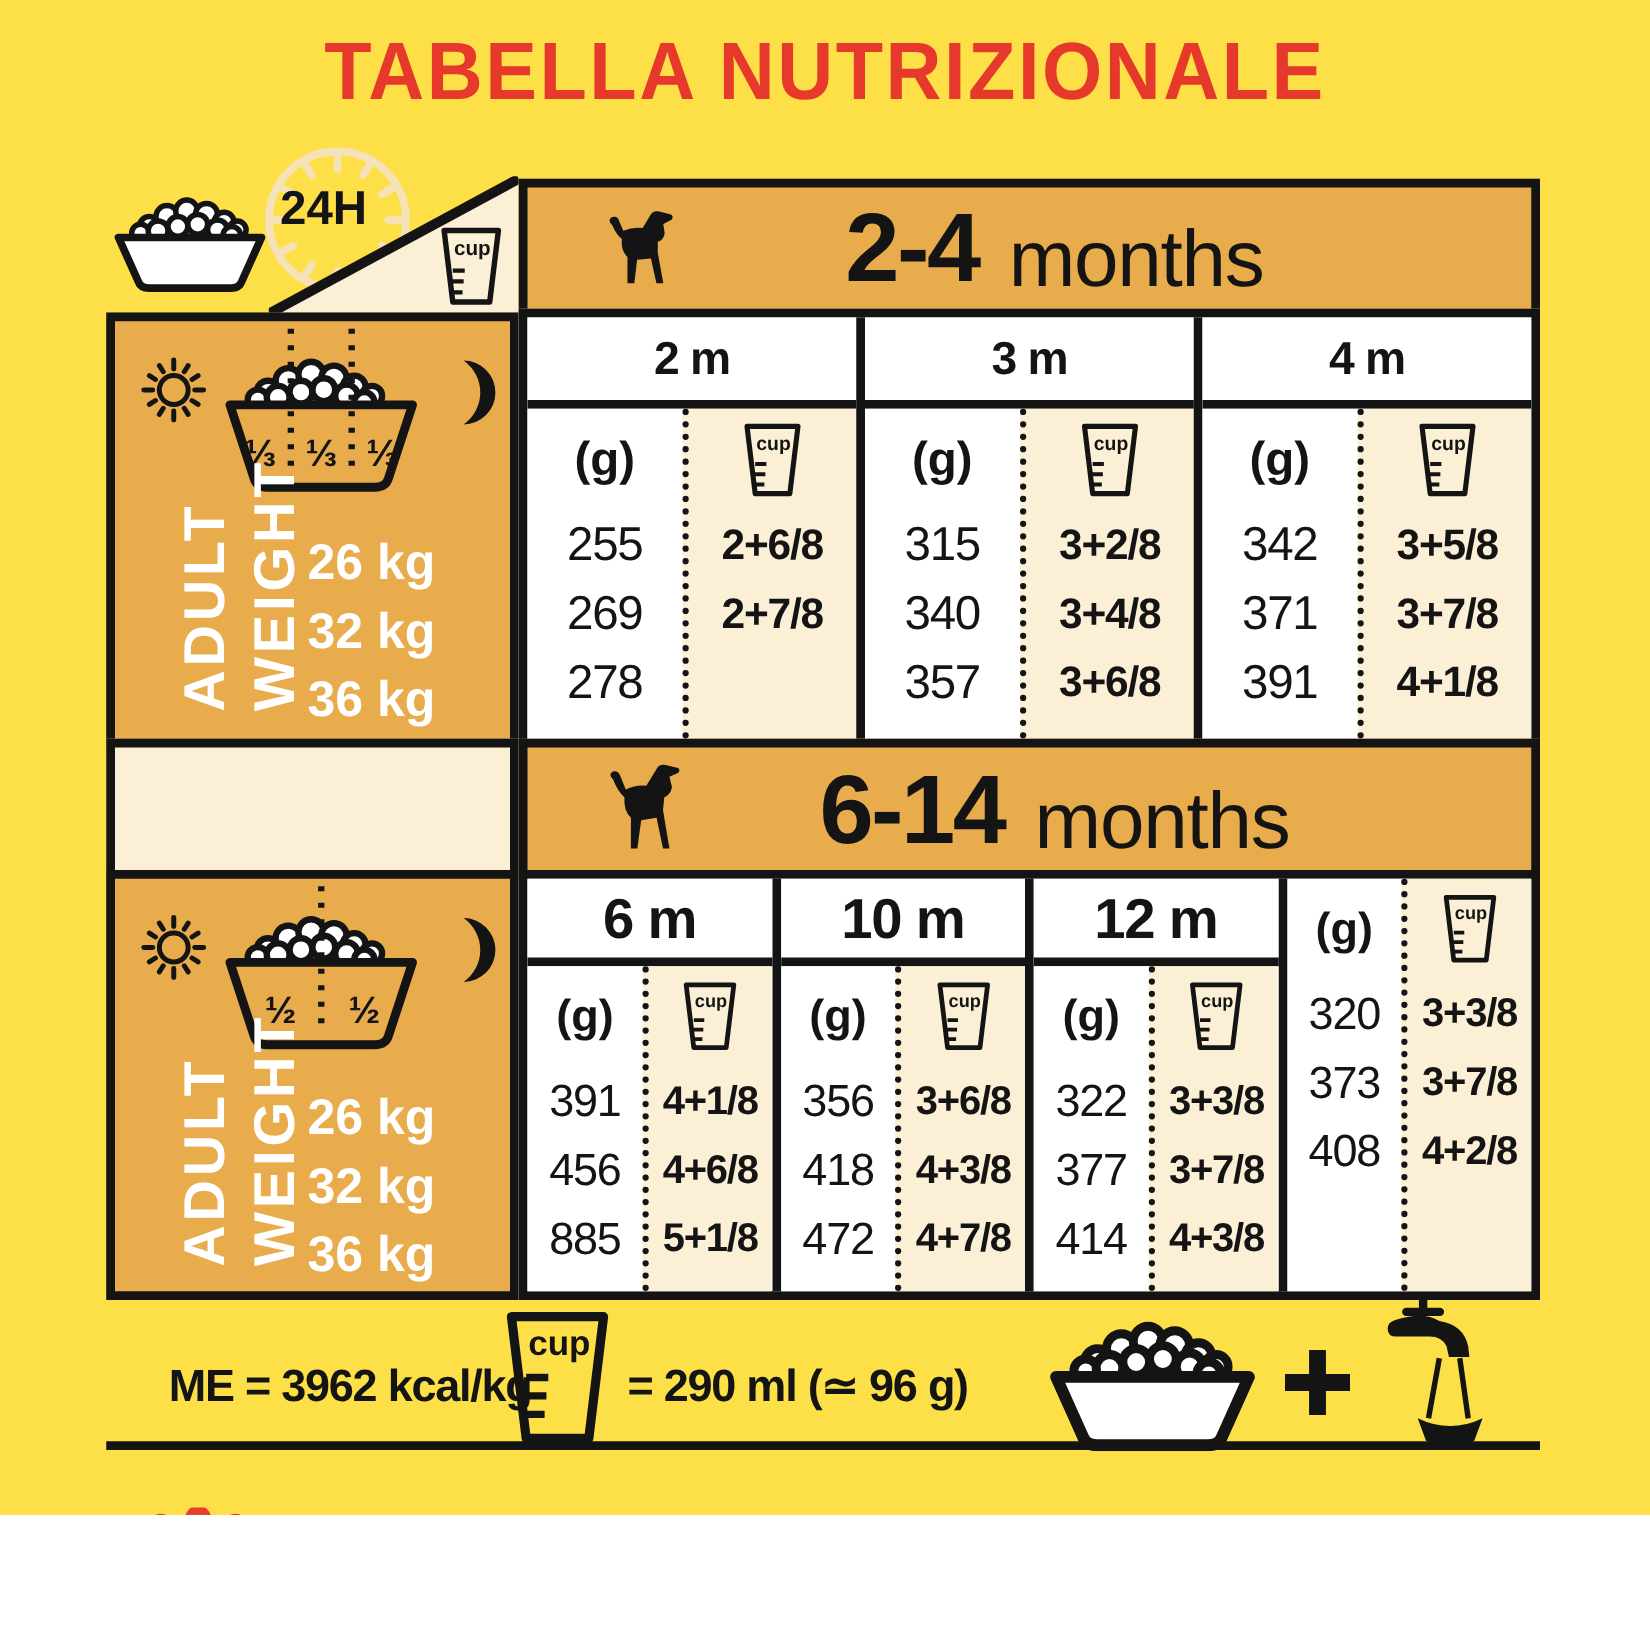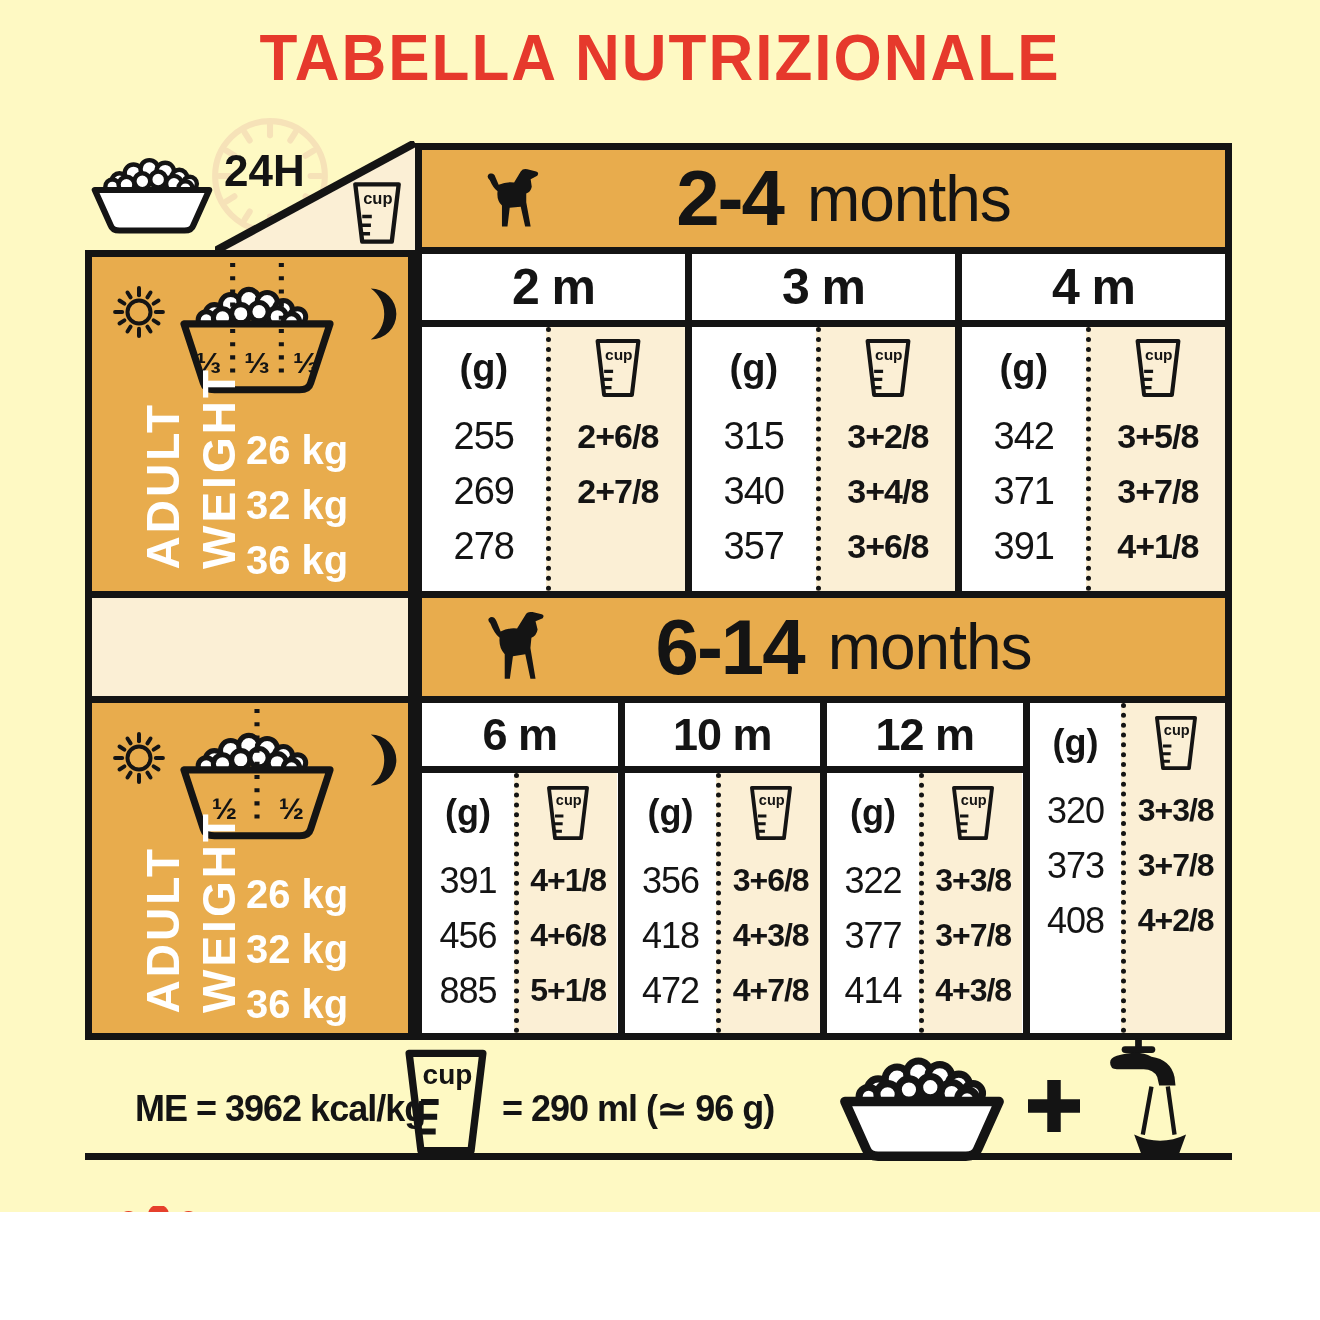--- a/index.html
+++ b/index.html
@@ -4,51 +4,51 @@
 <style>
   :root{
     --gold:#E8AC4D;
     --cream:#FBEFD5;
     --red:#E6402C;
     --ink:#141414;
   }
   *{margin:0;padding:0;box-sizing:border-box}
   html,body{background:#fff}
   body{font-family:"Liberation Sans", sans-serif; color:var(--ink);}
-  .page{position:relative;width:1320px;height:1212px;background:#fef9c3;overflow:hidden}
+  .page{position:relative;width:1320px;height:1212px;background:#fde047;overflow:hidden}
 
   .abs{position:absolute}
 
   .title{left:0;right:0;top:22px;text-align:center;font-size:62px;font-weight:800;
          letter-spacing:2px;color:#E6392C;transform:scaleY(1.05)}
 
   
-  .t24h{left:224px;top:146px;font-size:44px;font-weight:800;letter-spacing:0px}
+  .t24h{left:224px;top:146px;font-size:38px;font-weight:800;letter-spacing:0px}
 
   
   .band-header{background:var(--gold);border:7px solid var(--ink);display:flex;align-items:center;justify-content:center}
   .band-header .dogicon{position:absolute;left:62px;top:50%;transform:translateY(-50%)}
-  .agewrap{display:flex;align-items:center;gap:24px;padding-left:40px}
+  .agewrap{display:flex;align-items:flex-end;gap:24px;padding-left:40px}
   .age-bold{font-size:78px;font-weight:800;letter-spacing:-2px}
   .age-word{font-size:64px;font-weight:500;letter-spacing:-1px}
 
   
   .goldpanel{background:var(--gold);border:7px solid var(--ink)}
   .vword{position:absolute;writing-mode:vertical-rl;transform:rotate(180deg);
          font-weight:800;color:#fff;font-size:46px;letter-spacing:3px;line-height:1}
   .wkg{position:absolute;right:22px;width:140px;height:55px;line-height:55px;
        text-align:left;font-size:40px;font-weight:800;color:#fff}
 
   
   .cols{border:7px solid var(--ink);display:flex;background:#fff}
   .col{flex:1;display:flex;flex-direction:column;min-width:0}
   .col + .col{border-left:7px solid var(--ink)}
   .colhead{background:#fff;border-bottom:7px solid var(--ink);
            display:flex;align-items:center;justify-content:center;font-weight:800;letter-spacing:-1px}
-  .t1 .colhead{height:73px;font-size:50px}
+  .t1 .colhead{height:73px;font-size:37px}
   .t2 .colhead{height:70px;font-size:45px}
   .colbody{flex:1;display:flex}
   .sub{display:flex;flex-direction:column}
   .sub.g{width:47%;background:#fff}
   .sub.c{width:53%;background:var(--cream);border-left:5px dotted var(--ink)}
   .cell{display:flex;align-items:center;justify-content:center}
   .t1 .iconrow{height:82px}
   .t2 .iconrow{height:80px}
   .glabel{font-size:38px;font-weight:800}
   .t2 .glabel{font-size:36px}

